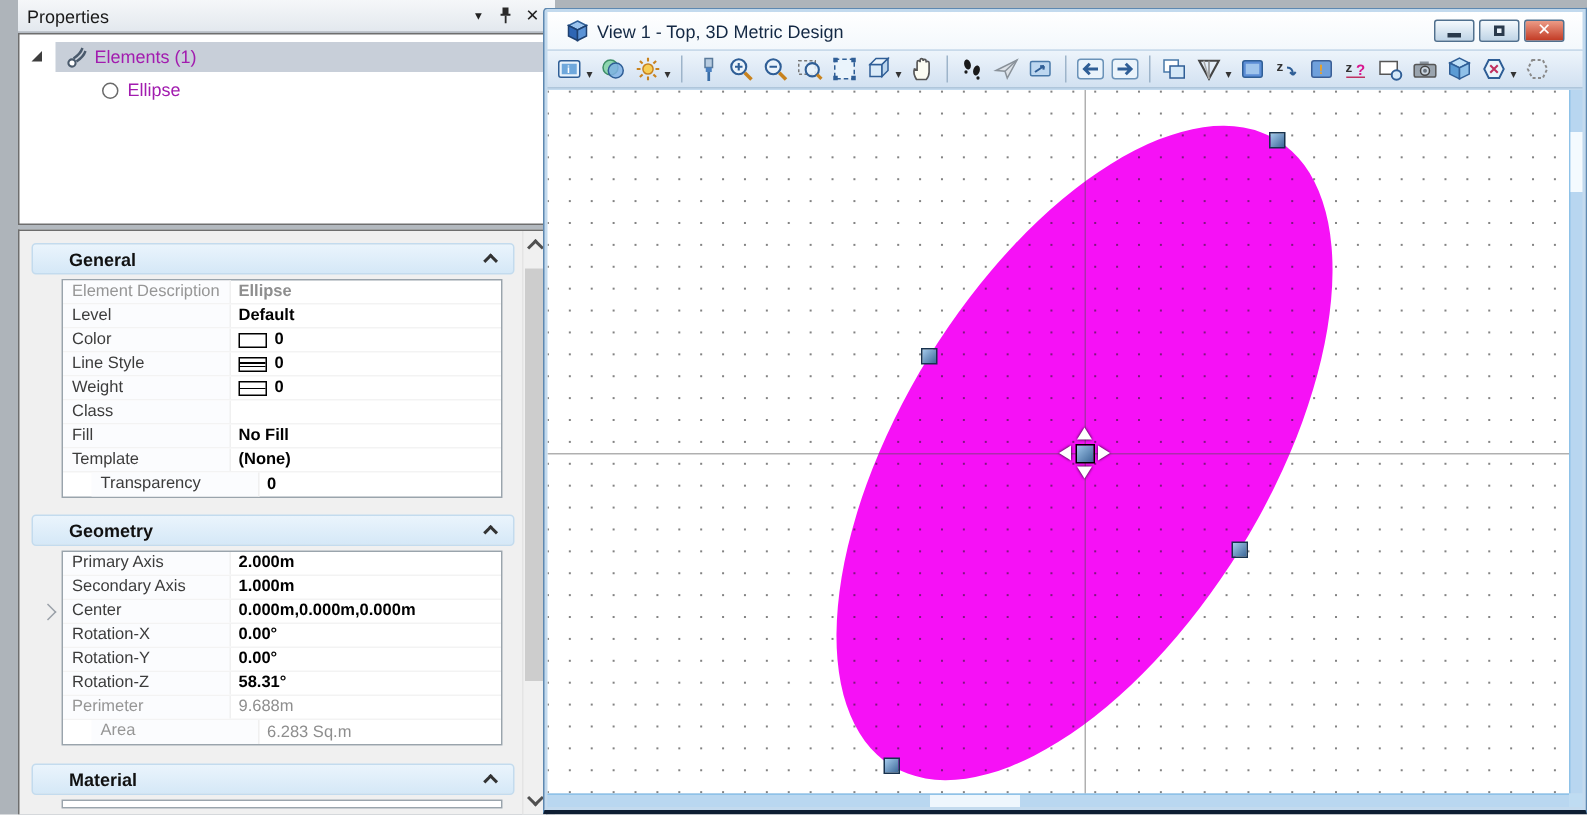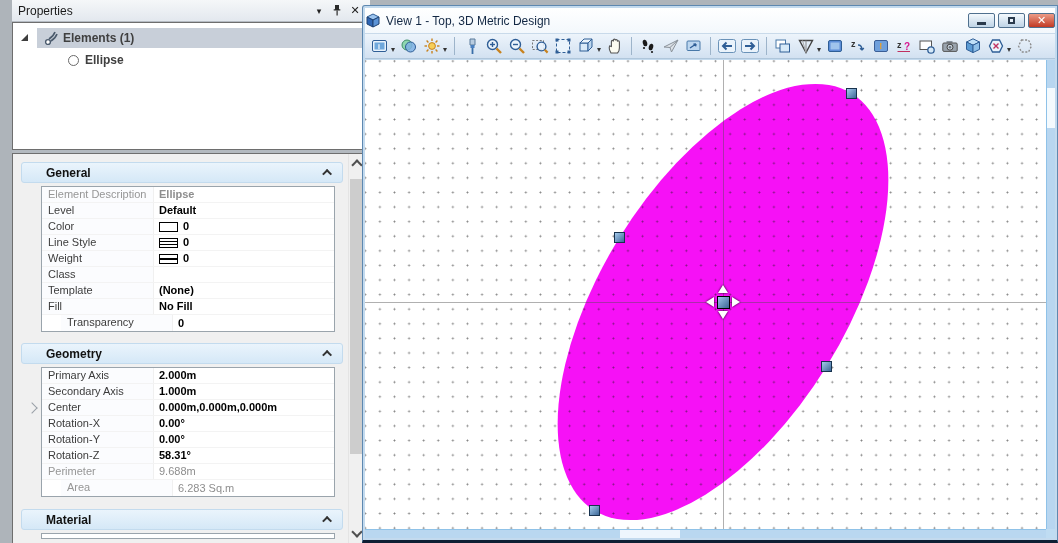--- a/index.html
+++ b/index.html
@@ -14,21 +14,21 @@
   .panel-titlebar .ttl { flex:1; }
   .tbar-btn { width:18px; height:16px; display:flex; align-items:center; justify-content:center; color:#222; font-size:11px; }
   .caret-glyph { font-size:9px; color:#222; }
 
   .tree-box { position:absolute; left:0; top:22px; width:353px; height:128px; background:#fff; border:1px solid #6E6E6E; }
   .tree-row { position:relative; height:22px; display:flex; align-items:center; }
   .tree-row .row-hl { position:absolute; left:24px; right:0; top:1px; bottom:1px; background:#C8CFD9; }
   .tree-expander { position:absolute; left:8px; top:7px; width:0; height:0;
     border-right:7px solid #3E3E3E; border-top:7px solid transparent; }
   .tree-icon { position:relative; margin-left:30px; width:16px; height:16px; display:flex; align-items:center; justify-content:center; }
-  .tree-label { position:relative; margin-left:4px; color:#404040;font-weight:bold; }
+  .tree-label { position:relative; margin-left:4px; color:#a21caf; }
   .tree-row.child .tree-icon { margin-left:52px; }
   .circle-glyph { width:11px; height:11px; border:1.4px solid #6A6A6A; border-radius:50%; background:#fff; }
 
   .sections-box { position:absolute; left:0; top:153px; width:353px; height:390px; background:#F0F0F0; border:1px solid #6E6E6E; border-bottom:none; }
   .sections-content { position:absolute; left:0; top:0; right:16px; bottom:0; }
 
   .sec-header { position:absolute; left:8px; width:322px; height:21px; border:1px solid #C3DBEE; border-radius:3px;
     background:linear-gradient(#EAF4FC,#D5E8F7); display:flex; align-items:center; padding:0 10px 0 24px; }
   .sec-title { font-weight:bold; color:#111; flex:1; }
   .sec-chevron { width:7px; height:7px; border-left:2px solid #333; border-top:2px solid #333; transform:rotate(45deg) translateY(2px); }
@@ -49,21 +49,21 @@
   .panel-scrollbar { position:absolute; right:0; top:0; width:16px; bottom:0; background:#F0F0F0; border-left:1px solid #E4E4E4; }
   .ps-arrow { position:absolute; left:4px; width:8px; height:8px; border-left:2px solid #505050; border-top:2px solid #505050; }
   .ps-up { top:7px; transform:rotate(45deg); }
   .ps-down { bottom:7px; transform:rotate(225deg); }
   .ps-thumb { position:absolute; left:1px; width:13px; top:25px; height:275px; background:#CDCDCD; }
 
   
   .view-window { position:absolute; left:362px; top:5px; right:0; bottom:0;
     background:#C3DAEE; border:1px solid #5E88B0; border-bottom:3px solid #0E1E33; border-radius:3px 0 0 0; }
   .vw-titlebar { position:absolute; left:2px; right:2px; top:2px; height:25px;
-    background:linear-gradient(#FFFFFF,#F3F8FC); display:flex; align-items:center; padding:0 0; }
+    background:linear-gradient(#FFFFFF,#F3F8FC); display:flex; align-items:center; padding:0 12px; }
   .vw-title { flex:1; color:#132844; margin-left:5px; font-size:12px; }
   .vw-btn { width:27px; height:15px; border:1px solid #50708E; border-radius:2px; margin-left:3px;
     display:flex; align-items:center; justify-content:center; background:linear-gradient(#F4F9FD,#BFD4E6); }
   .vw-btn .bar { width:9px; height:3px; background:#2A3A4C; margin-top:5px; }
   .vw-btn .box { width:7px; height:7px; border:2px solid #2A3A4C; background:#E8F0F8; }
   .vw-btn.close { background:linear-gradient(#EC9B86,#C23A24); }
   .vw-btn.close span { color:#fff; font-weight:bold; font-size:11px; line-height:11px; }
 
   .vw-toolbar { position:absolute; left:2px; right:2px; top:27px; height:26px;
     background:linear-gradient(#EDF4FB,#D2E1F1); border-top:1px solid #C9DAEA; border-bottom:1px solid #AFC6DB;
@@ -171,26 +171,26 @@
             <span class="plabel">Weight</span>
             <span class="pvalue">
               <span class="swatch one-line"></span>
               <span>0</span>
             </span>
           </div>
         <div class="prow">
             <span class="plabel">Class</span>
           </div>
         <div class="prow">
+            <span class="plabel">Fill</span>
+            <span class="pvalue">No Fill</span>
+          </div>
+        <div class="prow">
             <span class="plabel">Template</span>
             <span class="pvalue">(None)</span>
-          </div>
-        <div class="prow">
-            <span class="plabel">Fill</span>
-            <span class="pvalue">No Fill</span>
           </div>
         <div class="prow">
             <span class="plabel">Transparency</span>
             <span class="pvalue">0</span>
           </div>
       </div>
 
       <div class="sec-header" style="top:189px;">
         <span class="sec-title">Geometry</span>
         <span class="sec-chevron"></span>

